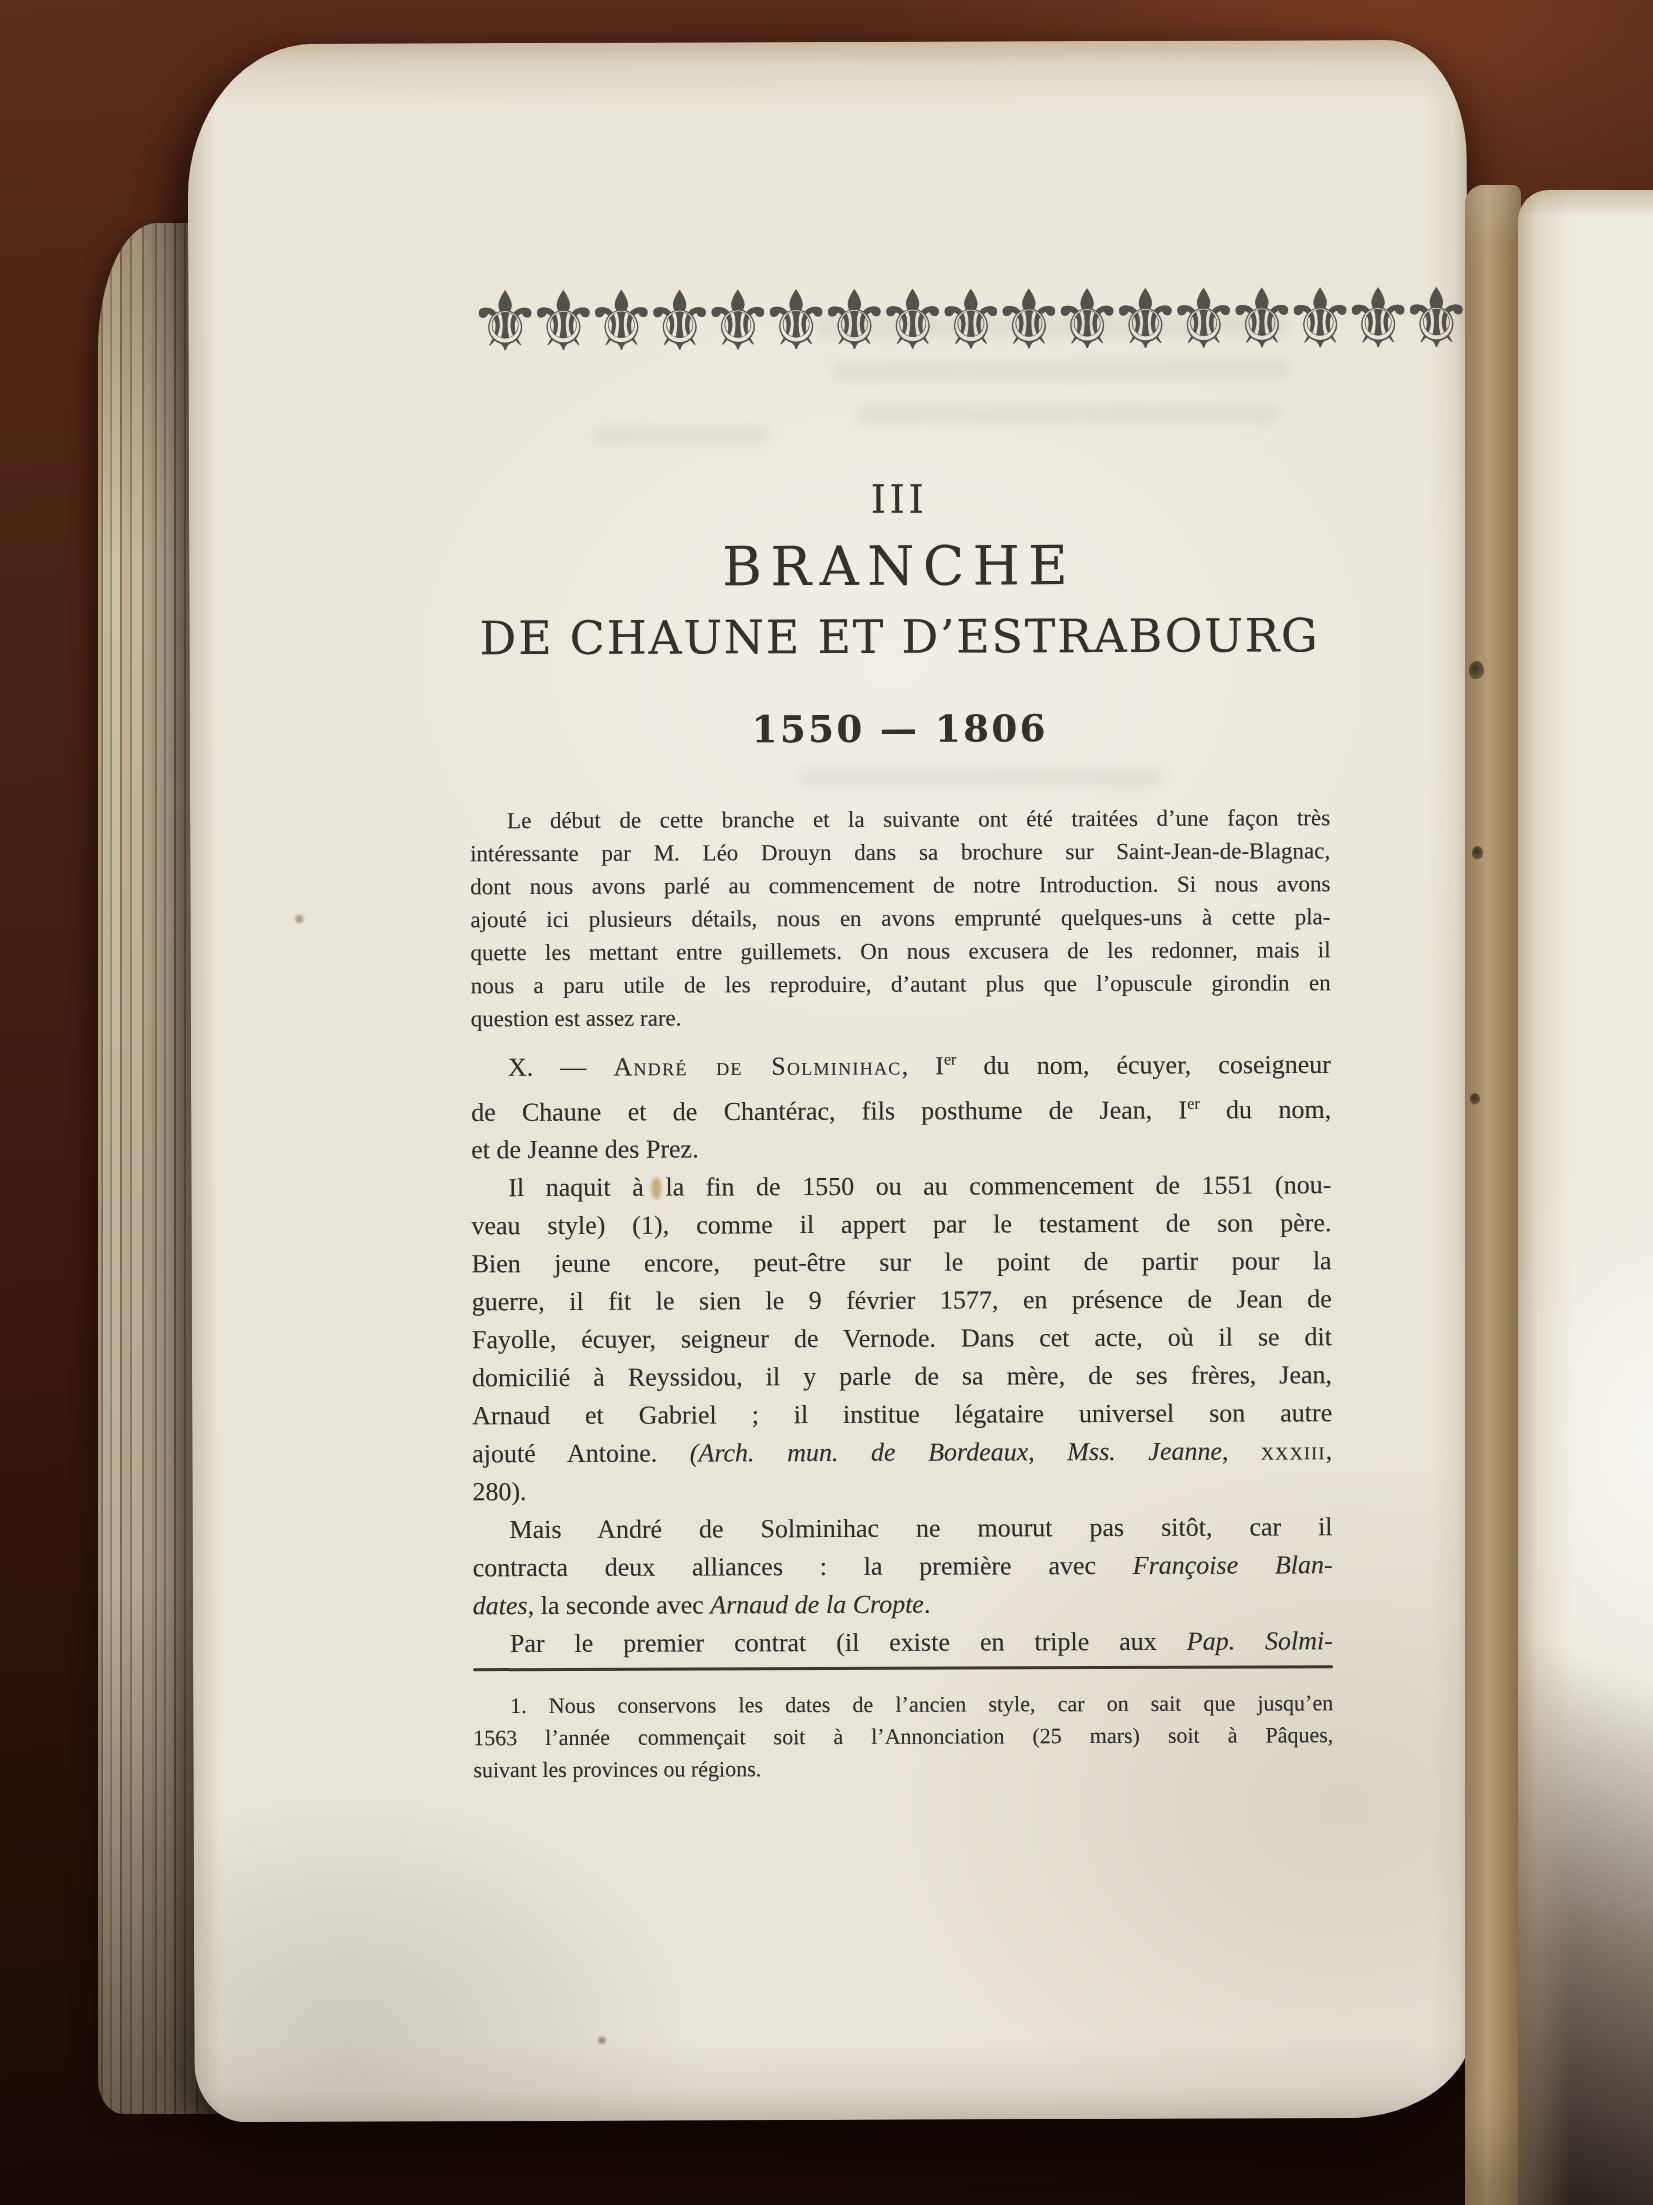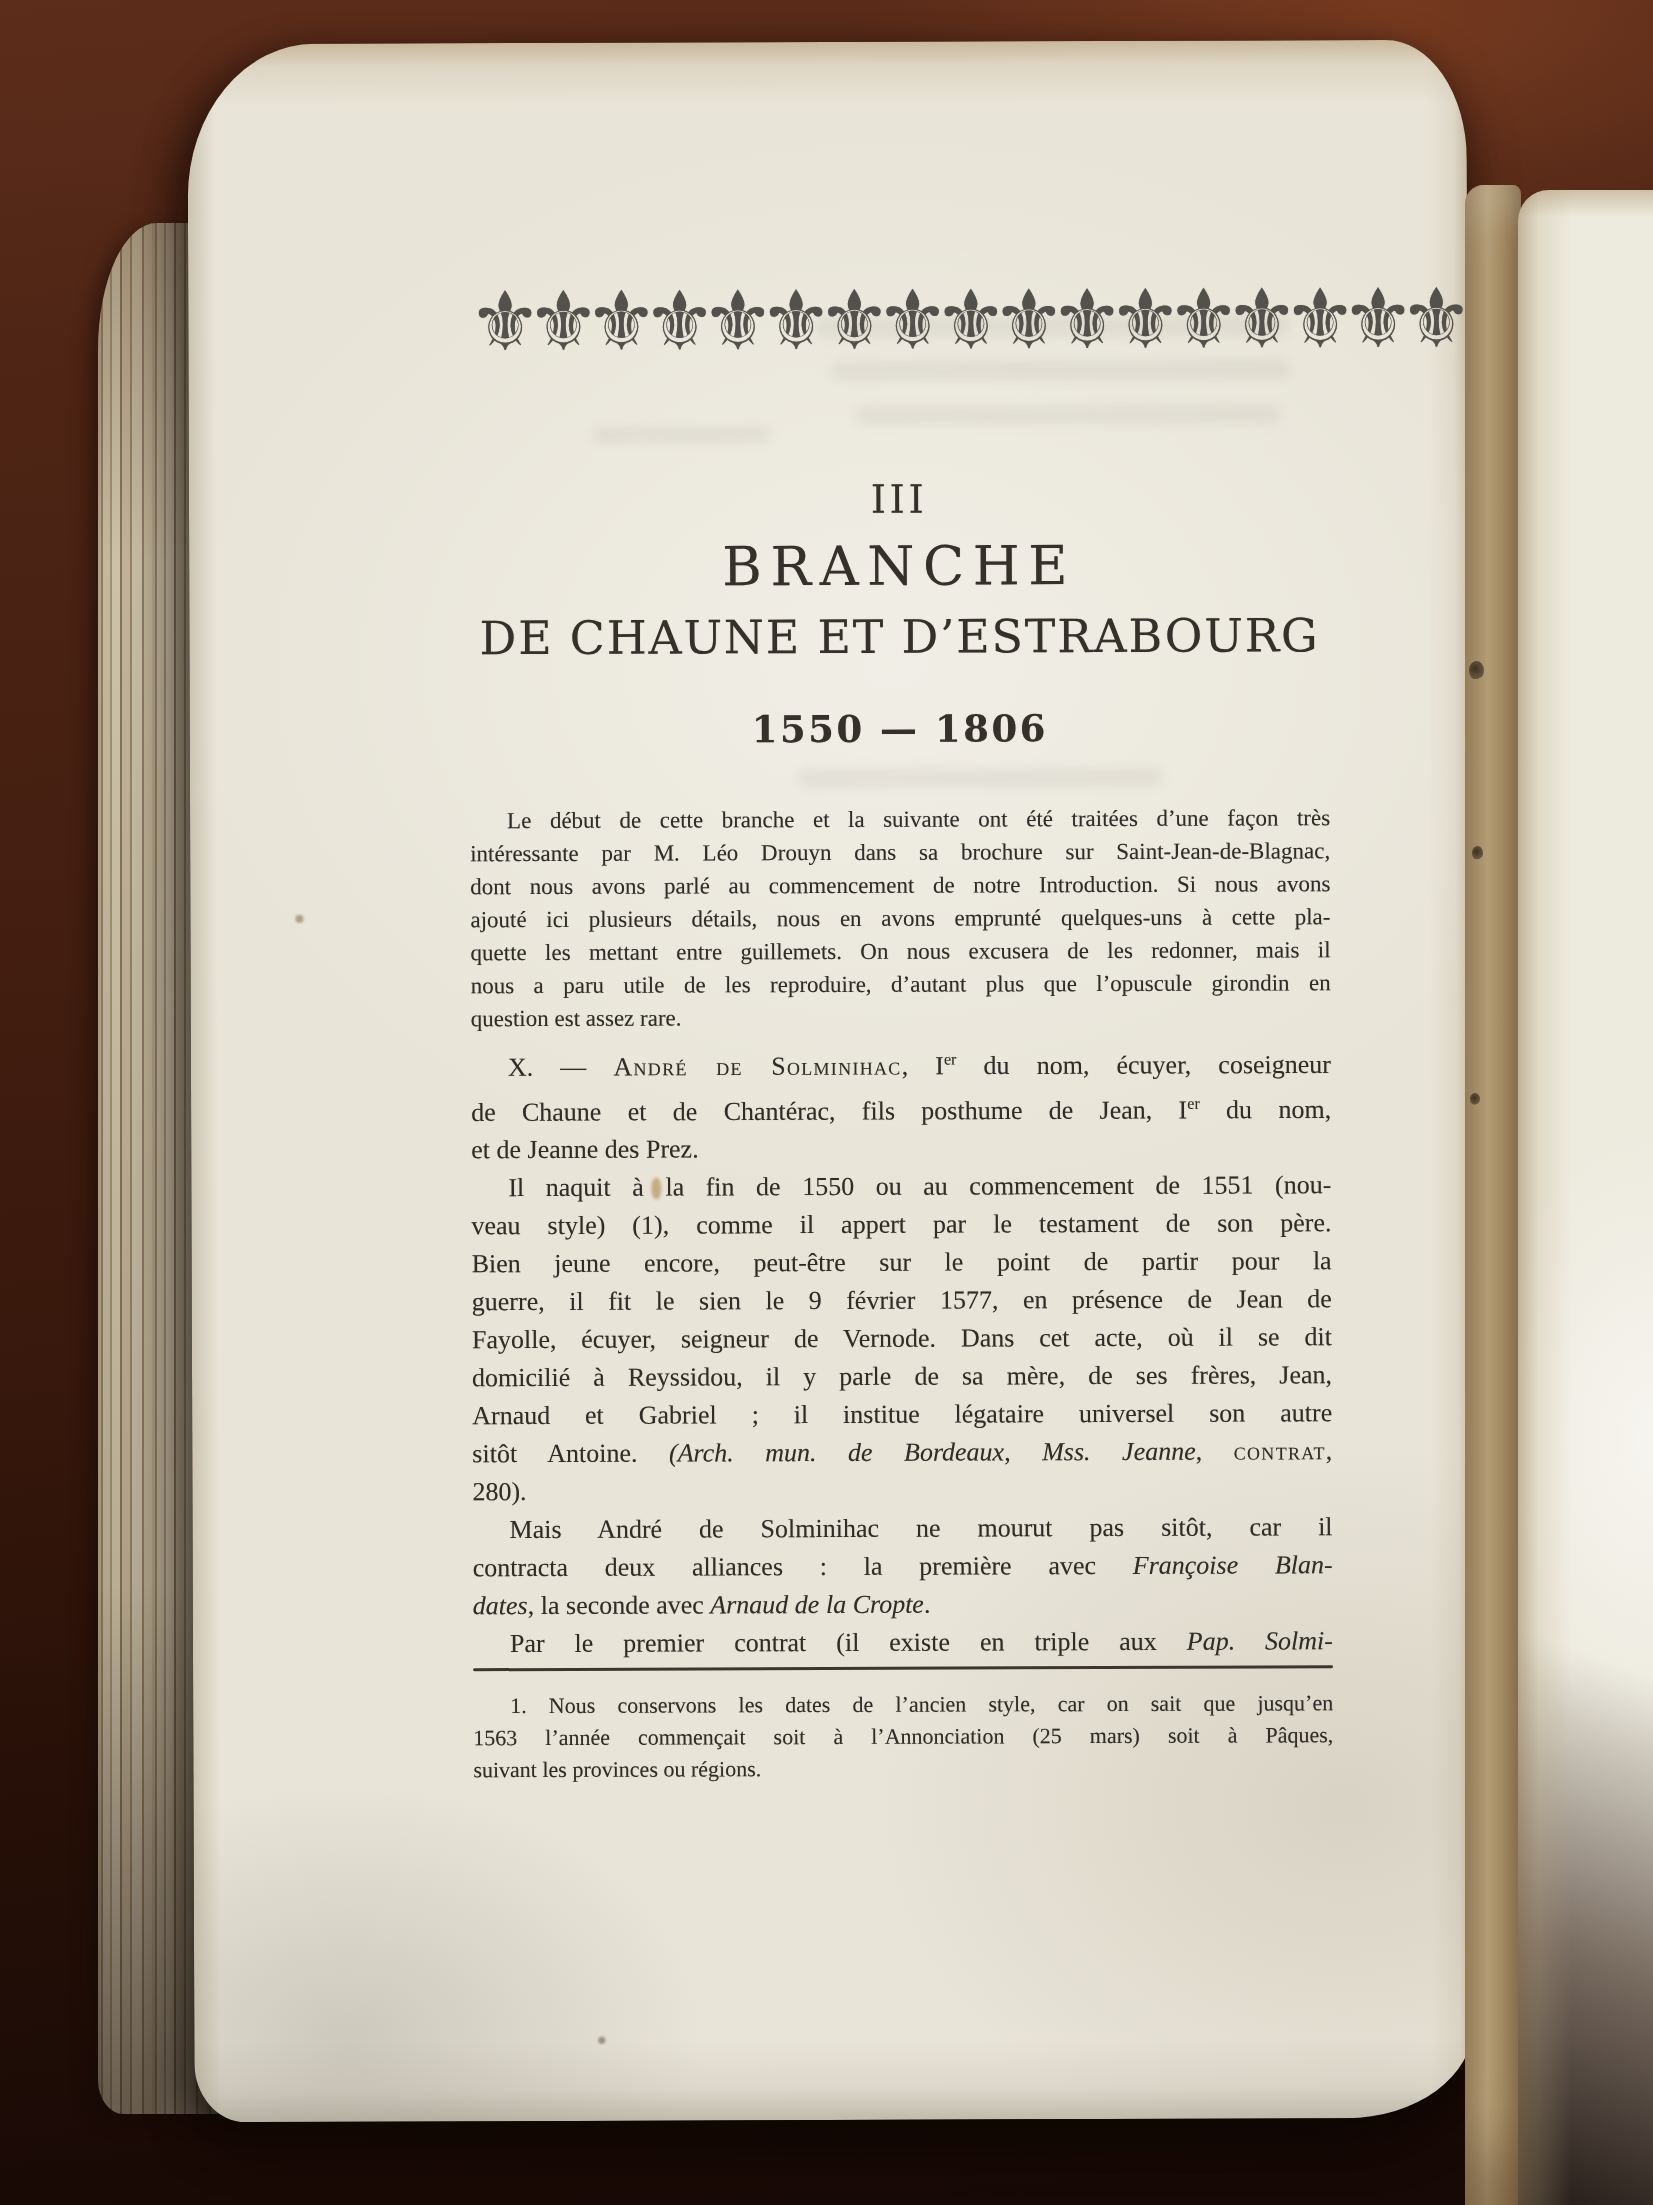--- a/index.html
+++ b/index.html
@@ -111,21 +111,21 @@
             <div class="tline"><span>et de Jeanne des Prez.</span></div>
           </div>
           <div class="bpara">
             <div class="tline just"><span>Il naquit à la fin de 1550 ou au commencement de 1551 (nou-</span></div>
             <div class="tline just"><span>veau style) (1), comme il appert par le testament de son père.</span></div>
             <div class="tline just"><span>Bien jeune encore, peut-être sur le point de partir pour la</span></div>
             <div class="tline just"><span>guerre, il fit le sien le 9 février 1577, en présence de Jean de</span></div>
             <div class="tline just"><span>Fayolle, écuyer, seigneur de Vernode. Dans cet acte, où il se dit</span></div>
             <div class="tline just"><span>domicilié à Reyssidou, il y parle de sa mère, de ses frères, Jean,</span></div>
             <div class="tline just"><span>Arnaud et Gabriel ; il institue légataire universel son autre</span></div>
-            <div class="tline just"><span>sitôt Antoine. </span><span class="it">(Arch. mun. de Bordeaux</span><span>, </span><span class="it">Mss. Jeanne</span><span>, </span><span class="sc">contrat</span><span>,</span></div>
+            <div class="tline just"><span>ajouté Antoine. </span><span class="it">(Arch. mun. de Bordeaux</span><span>, </span><span class="it">Mss. Jeanne</span><span>, </span><span class="sc">xxxiii</span><span>,</span></div>
             <div class="tline"><span>280).</span></div>
           </div>
           <div class="bpara">
             <div class="tline just"><span>Mais André de Solminihac ne mourut pas sitôt, car il</span></div>
             <div class="tline just"><span>contracta deux alliances : la première avec </span><span class="it">Françoise Blan-</span></div>
             <div class="tline"><span class="it">dates</span><span>, la seconde avec </span><span class="it">Arnaud de la Cropte</span><span>.</span></div>
           </div>
           <div class="bpara">
             <div class="tline just"><span>Par le premier contrat (il existe en triple aux </span><span class="it">Pap. Solmi-</span></div>
           </div>

